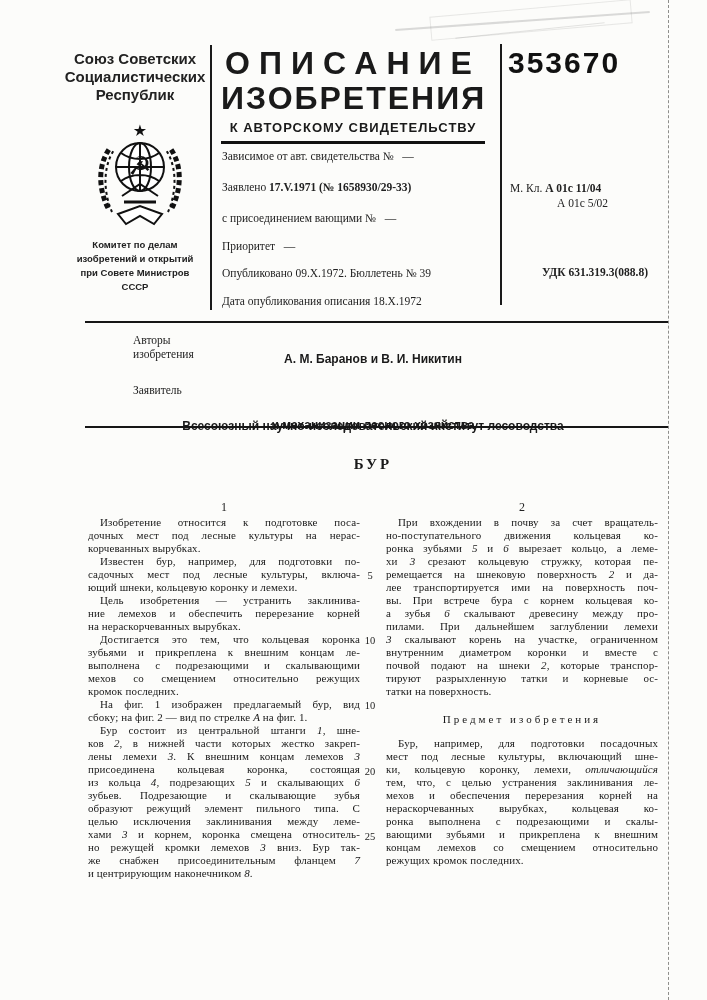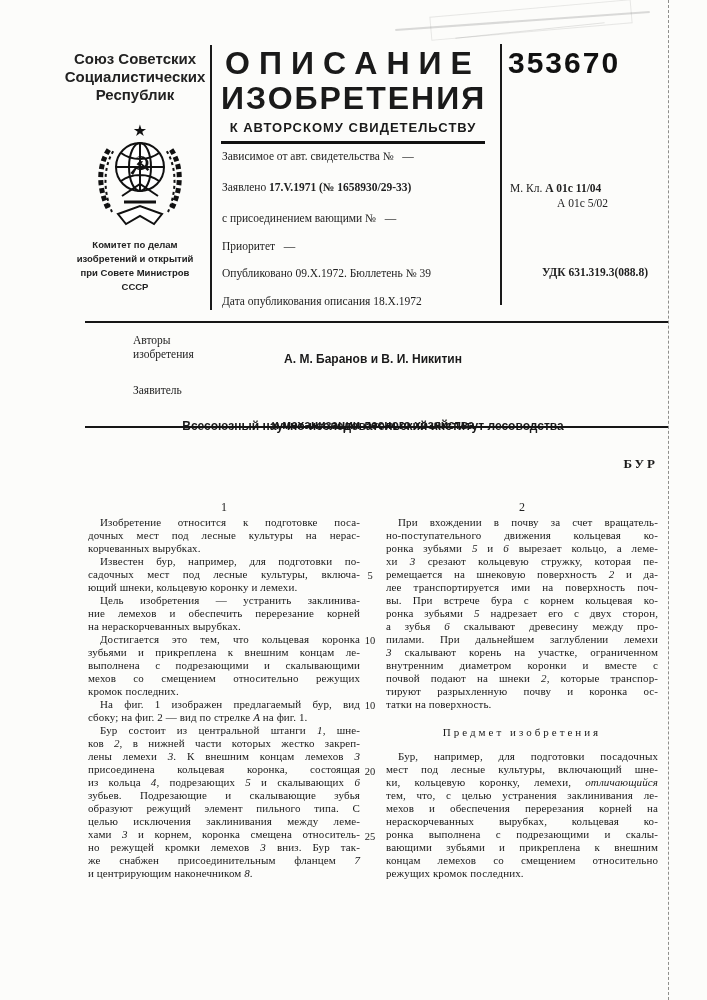--- a/index.html
+++ b/index.html
@@ -39,22 +39,22 @@
   .mkl2{padding-left:47px;}
   .udk{left:510px; top:266px; width:170px; font-size:11.5px;
     font-weight:bold; color:#222; white-space:nowrap;text-align:center;}
   .hrule{left:85px; width:583px; height:0; border-top:2.5px solid #161616;}
   .hrule1{top:321px;} .hrule2{top:426px;}
   
   .plabel{left:88px; font-size:11.5px; color:#222;margin-left:45px;}
   .center-band{left:88px; width:570px; text-align:center;
     font-family:"Liberation Sans", sans-serif; font-weight:bold; font-size:12px; color:#1a1a1a;}
   
-  .doc-title{left:88px; top:456px; width:570px; text-align:right;
-    font-weight:bold; font-size:13px; letter-spacing:3px;}
+  .doc-title{left:88px; top:456px; width:570px; text-align:center;
+    font-weight:bold; font-size:15px; letter-spacing:3px;}
   .colnum{font-size:12px; color:#222; width:20px; text-align:center;}
   .col{width:272px; font-size:11px; line-height:13px; color:#191919;
     letter-spacing:0.1px;}
   .col .line{text-align:justify; text-align-last:justify; white-space:normal;}
   .col .line.end{text-align-last:auto;}
   .col .line.first{text-indent:12px;}
   .claim-head{text-align:center; letter-spacing:3px; margin:15px 0 11px 0;}
   .gutter-num{left:360px; width:20px; font-size:10.5px; color:#222; text-align:center;}
   
   .smudge1{left:395px; top:20px; width:255px; height:0;
@@ -194,27 +194,26 @@
       <div class="line end">и центрирующим наконечником <i>8</i>.</div>
     </div>
   <div id="col-right" class="abs col" style="left:386px; top:516px;">
       <div class="line first">При вхождении в почву за счет вращатель-</div>
       <div class="line">но-поступательного движения кольцевая ко-</div>
       <div class="line">ронка зубьями <i>5</i> и <i>6</i> вырезает кольцо, а леме-</div>
       <div class="line">хи <i>3</i> срезают кольцевую стружку, которая пе-</div>
       <div class="line">ремещается на шнековую поверхность <i>2</i> и да-</div>
       <div class="line">лее транспортируется ими на поверхность поч-</div>
       <div class="line">вы. При встрече бура с корнем кольцевая ко-</div>
-      <div class="line">ронка зубьями <i>5</i> надрезает его с двух сторон,</div>
       <div class="line">а зубья <i>6</i> скалывают древесину между про-</div>
       <div class="line">пилами. При дальнейшем заглублении лемехи</div>
       <div class="line"><i>3</i> скалывают корень на участке, ограниченном</div>
       <div class="line">внутренним диаметром коронки и вместе с</div>
       <div class="line">почвой подают на шнеки <i>2</i>, которые транспор-</div>
-      <div class="line">тируют разрыхленную почву и коронка ос-</div>
+      <div class="line">тируют разрыхленную татки и корневые ос-</div>
       <div class="line end">татки на поверхность.</div>
       <div class="claim-head">Предмет изобретения</div>
       <div class="line first">Бур, например, для подготовки посадочных</div>
       <div class="line">мест под лесные культуры, включающий шне-</div>
       <div class="line">ки, кольцевую коронку, лемехи, <i>отличающийся</i></div>
       <div class="line">тем, что, с целью устранения заклинивания ле-</div>
       <div class="line">мехов и обеспечения перерезания корней на</div>
       <div class="line">нераскорчеванных вырубках, кольцевая ко-</div>
       <div class="line">ронка выполнена с подрезающими и скалы-</div>
       <div class="line">вающими зубьями и прикреплена к внешним</div>

